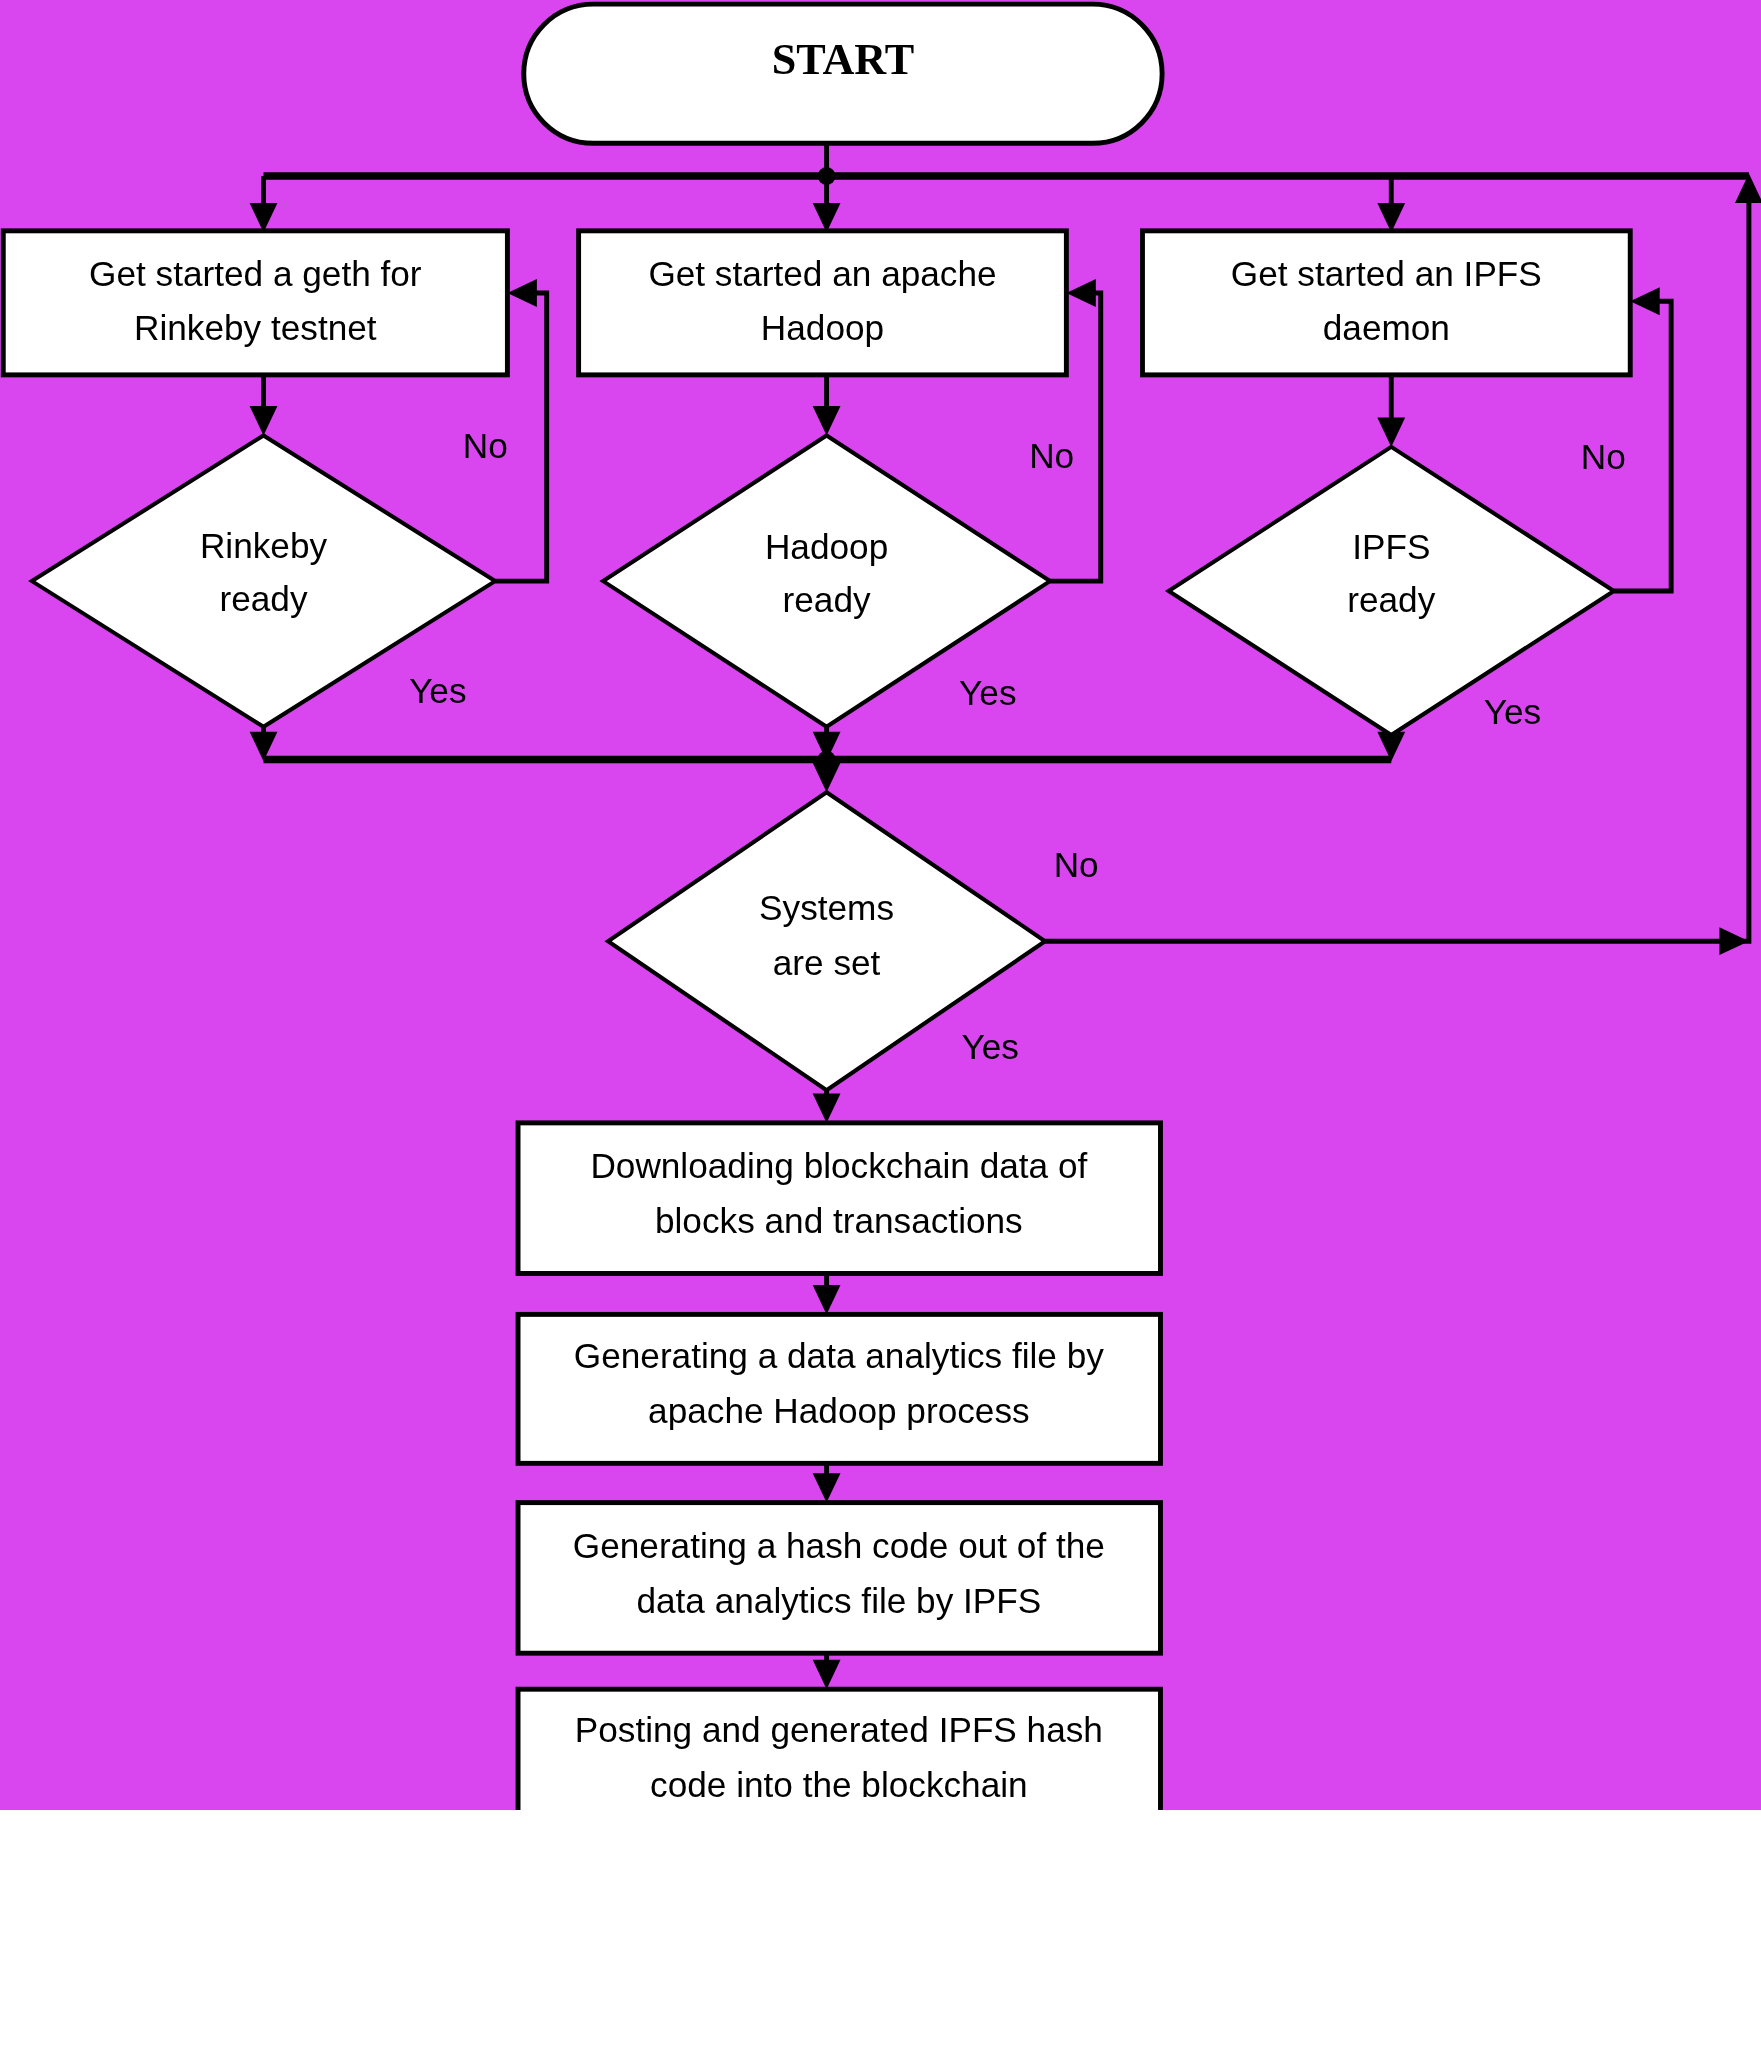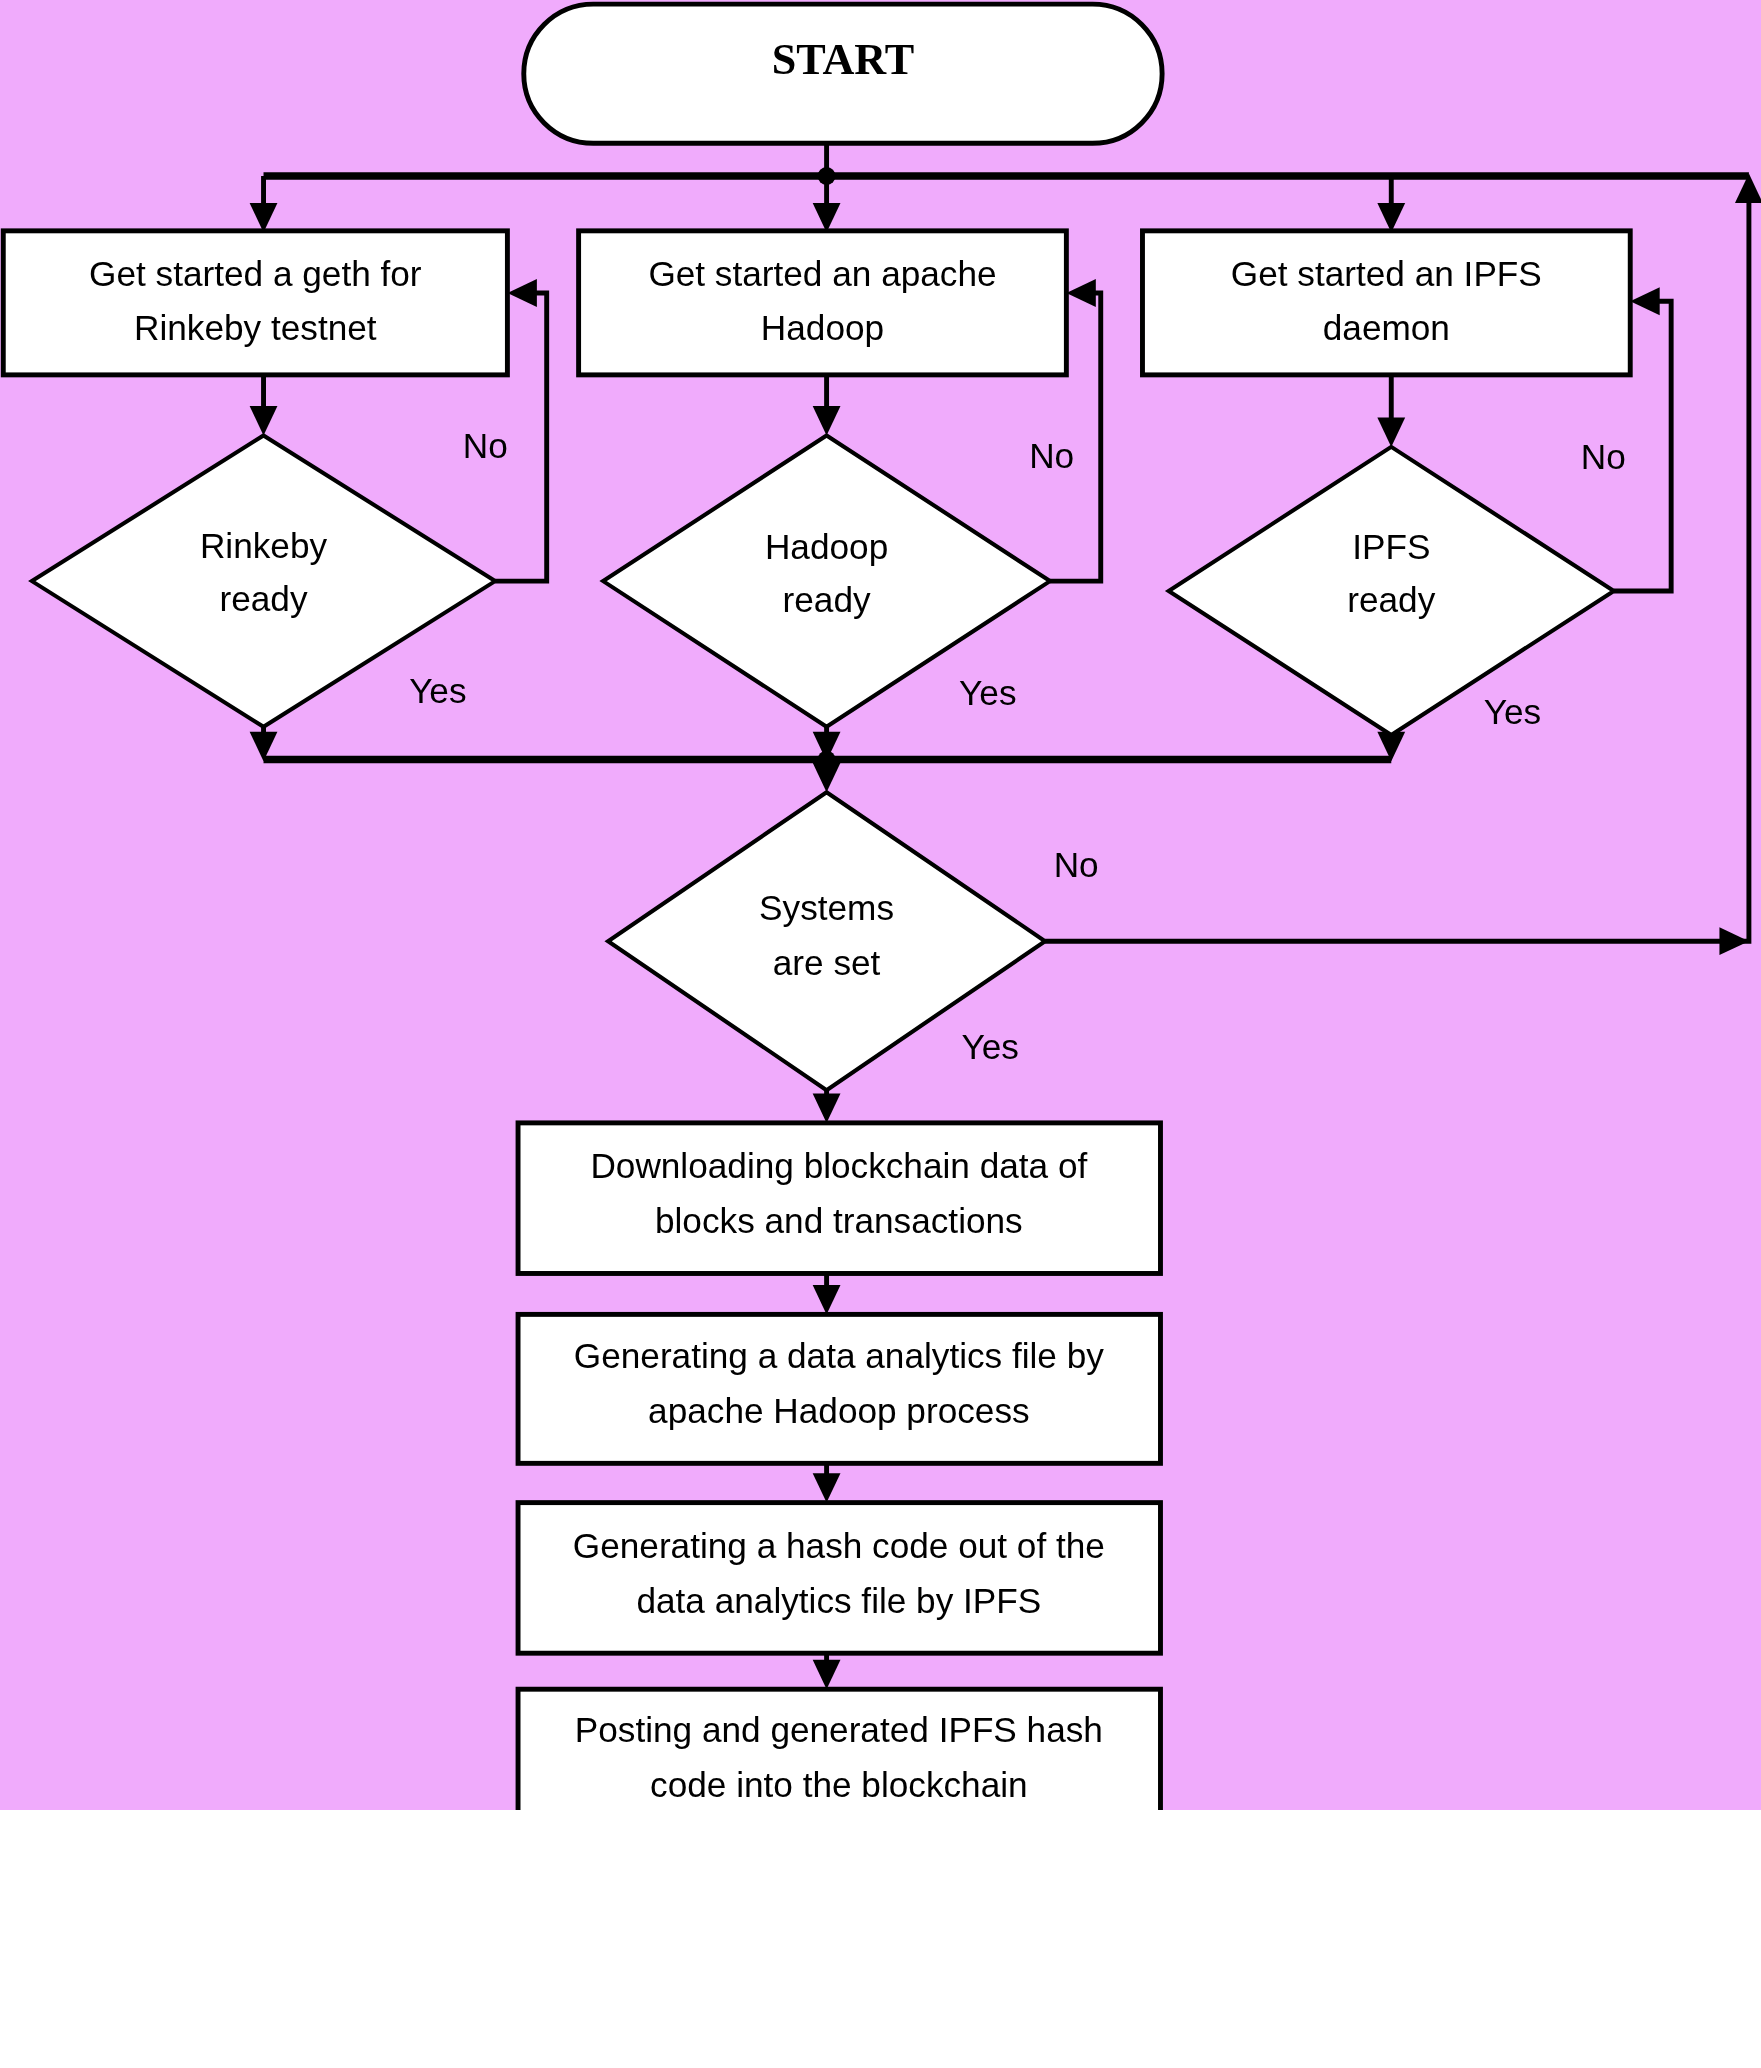--- a/index.html
+++ b/index.html
@@ -4,21 +4,21 @@
 <style>
   html, body {
     margin: 0;
     padding: 0;
     background: #ffffff;
   }
   #chart-root {
     position: relative;
     width: 1762px;
     height: 1810px;
-    background: #f0abfc;
+    background: #d946ef;
     font-family: "Liberation Sans", sans-serif;
     overflow: hidden;
     text-align: right;
   }
   svg#flow {
     position: absolute;
     top: 0;
     left: 0;
     width: 1762px;
     height: 2069px;

